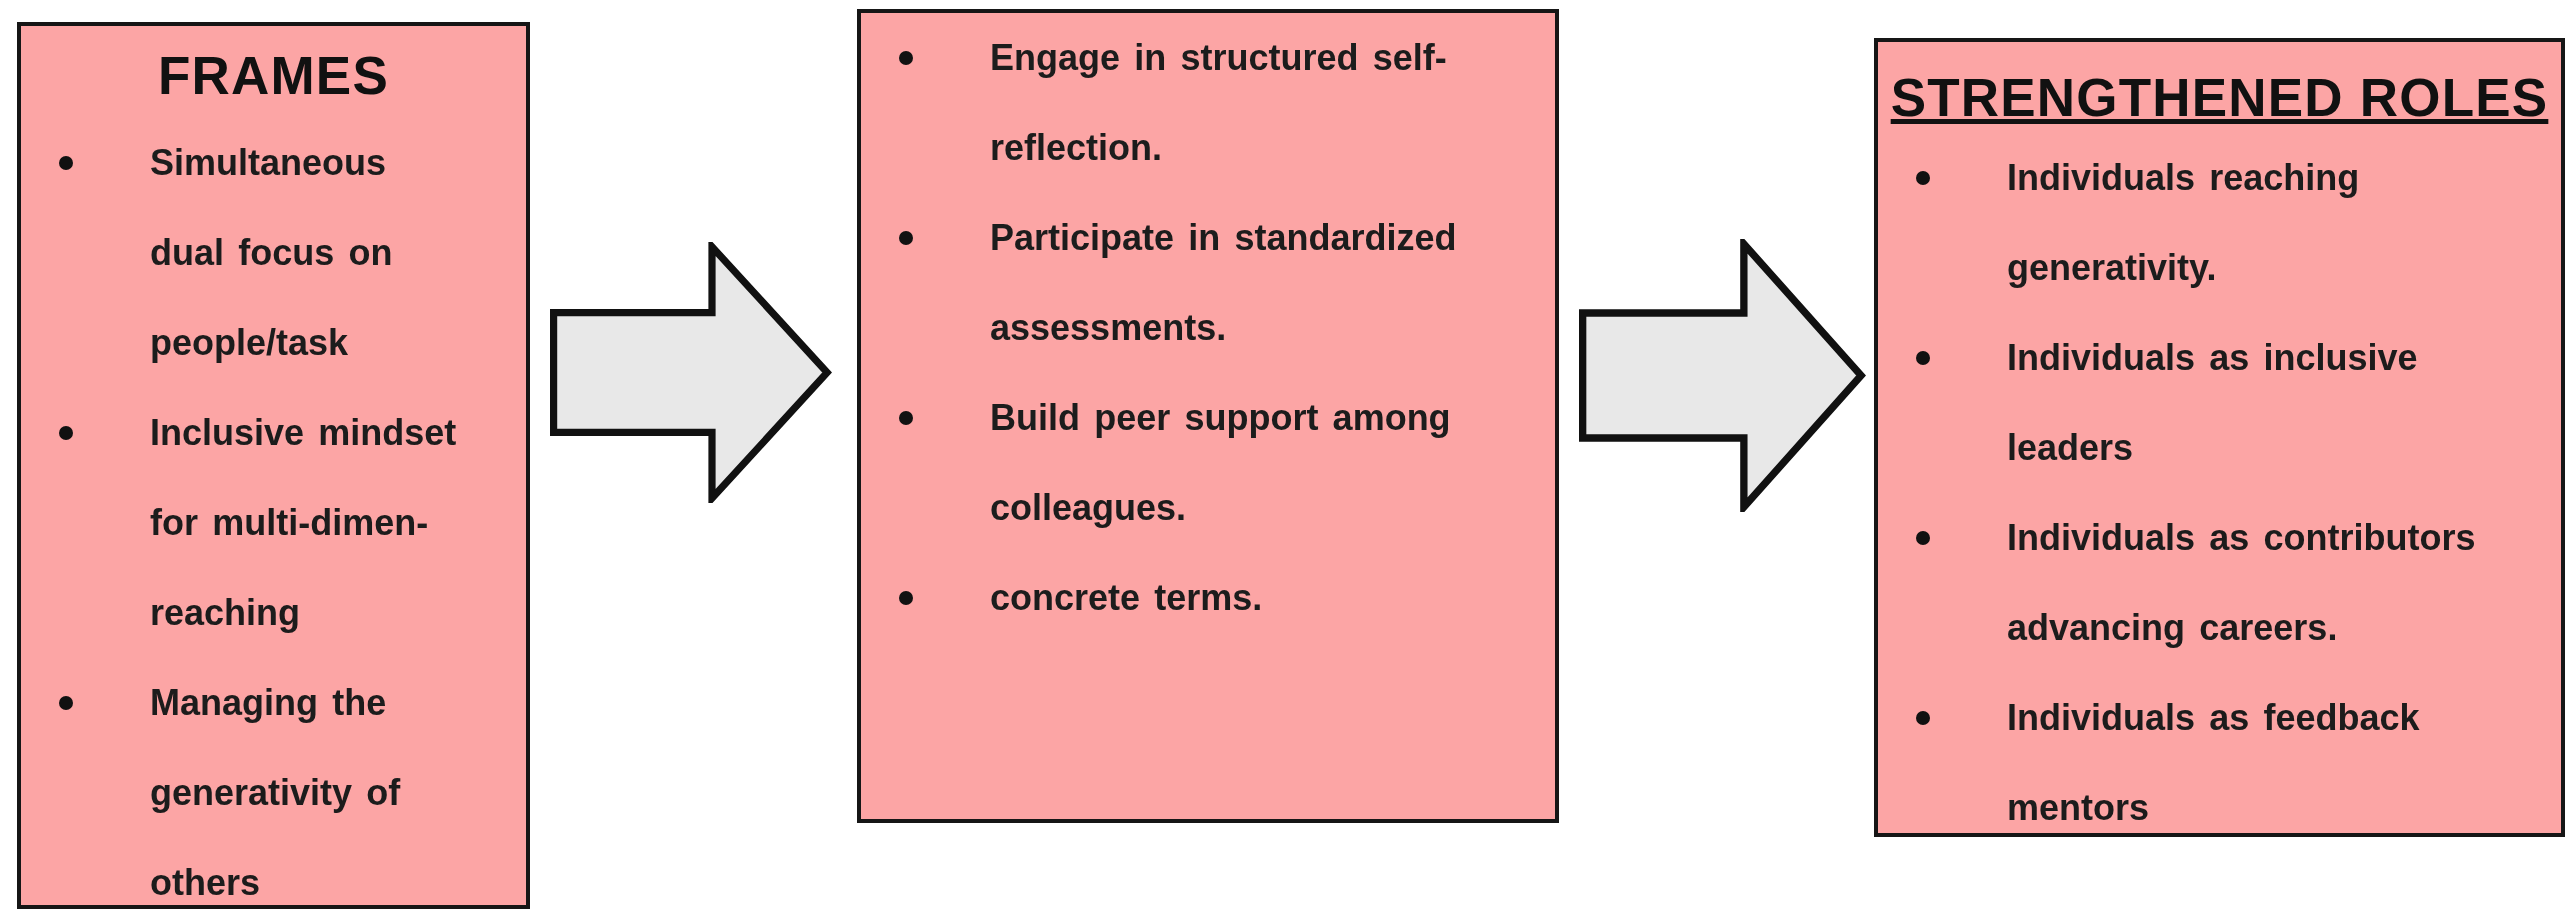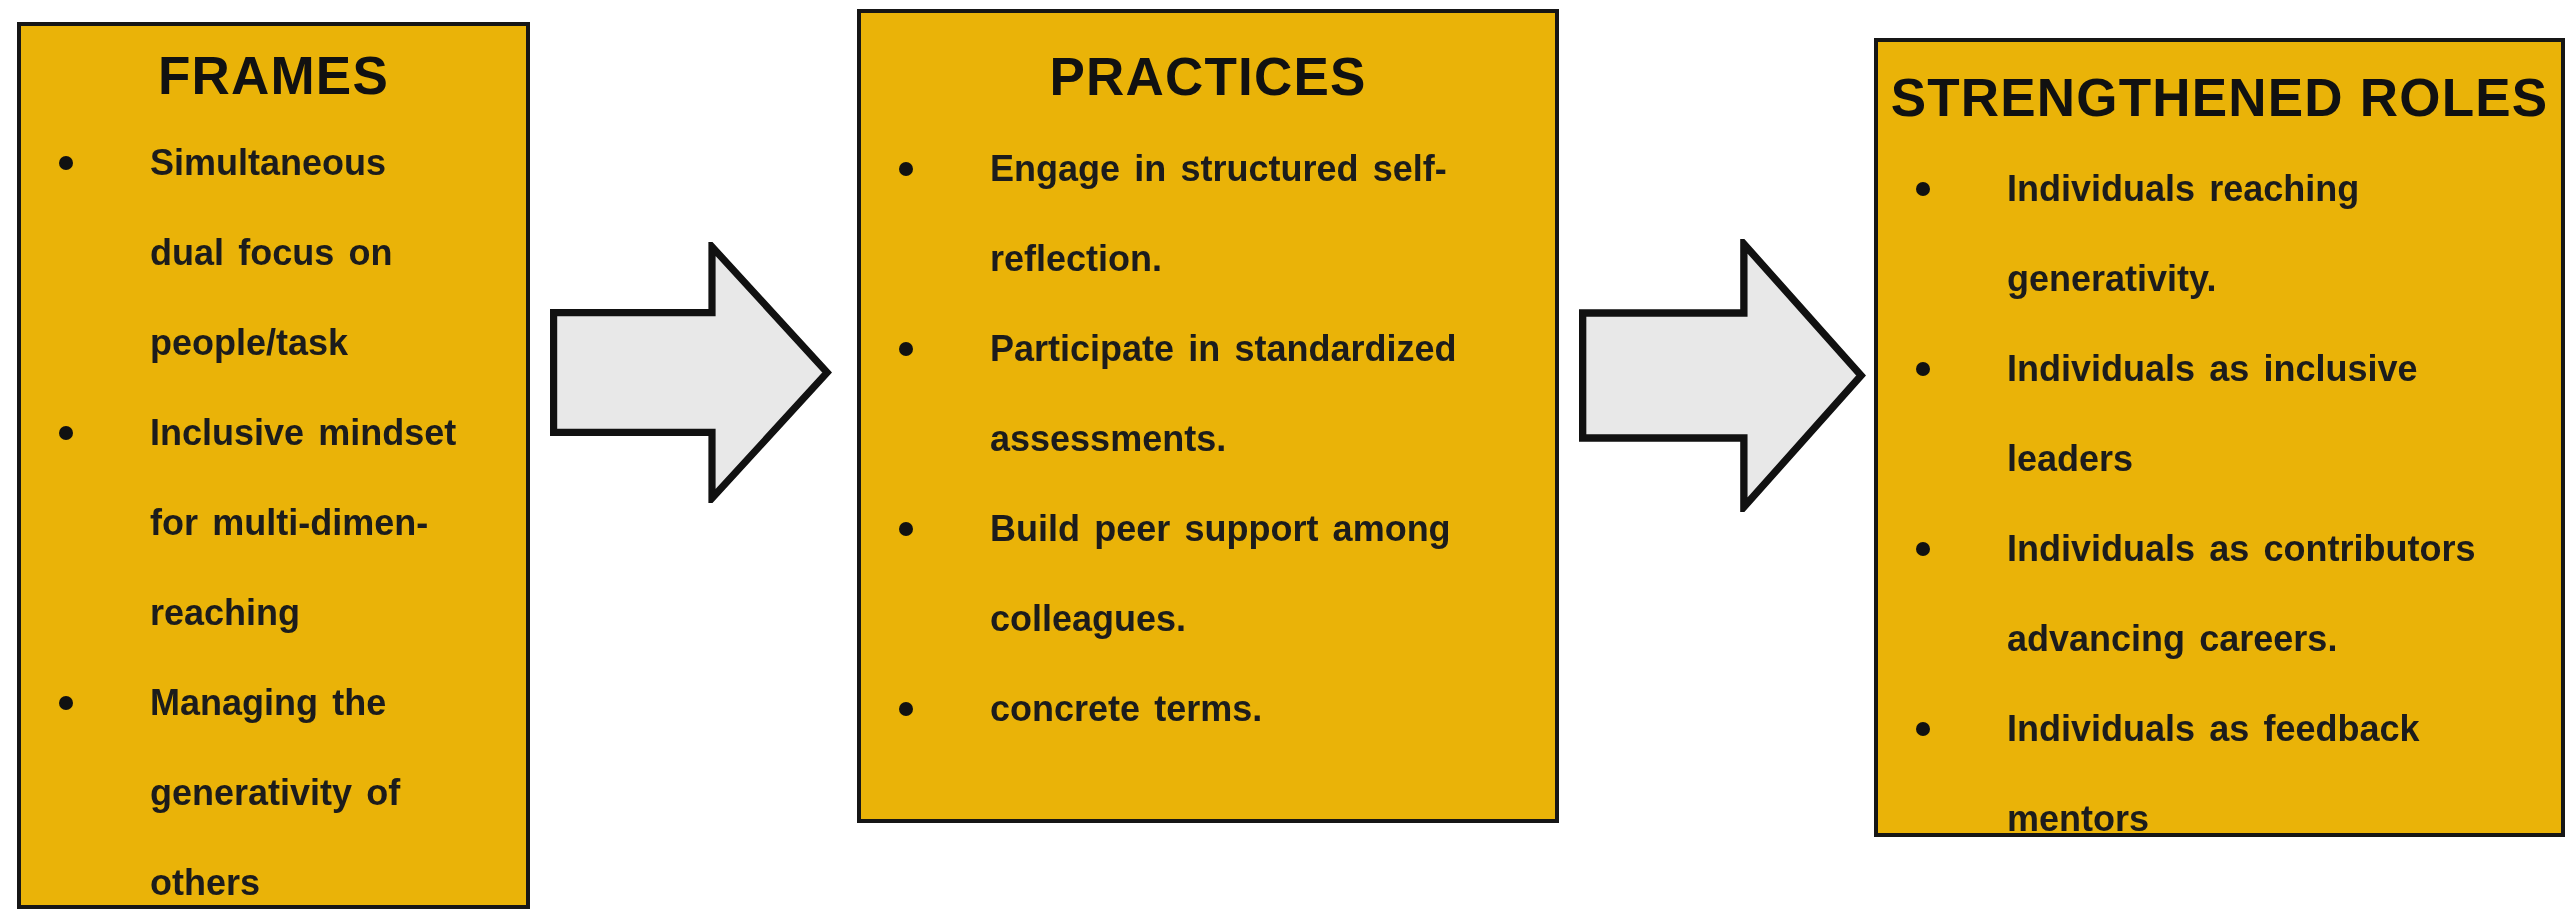--- a/index.html
+++ b/index.html
@@ -10,39 +10,39 @@
   body {
     width: 2576px;
     height: 920px;
     position: relative;
     font-family: "Liberation Sans", "DejaVu Sans", sans-serif;
     color: #1a1a1a;
     overflow: hidden;
   }
   .box {
     position: absolute;
-    background: #eab308;
+    background: #fca5a5;
     border: 4.8px solid #161616;
     box-sizing: border-box;
   }
   #box-frames    { left: 17px;   top: 21.6px; width: 513px;  height: 887px; }
   #box-practices { left: 857px; top: 9px; width: 702px; height: 814px; }
   #box-roles     { left: 1874px; top: 38px; width: 691px; height: 799px; }
 
   .box-title {
     text-align: center;
     font-weight: bold;
     font-size: 53px;
     line-height: 1.15;
     letter-spacing: 1.2px;
     margin: 20.4px 6px 10.8px 6px;
     color: #111111;
   }
   #box-practices .box-title { margin-top: 34px; margin-bottom: 15.6px; }
-  #box-roles     .box-title { margin-top: 26px; margin-bottom: 15px; }
+  #box-roles     .box-title { margin-top: 26px; margin-bottom: 4px; text-decoration: underline; }
 
   .bullet-list { margin: 0; padding: 0; }
   .bullet-item {
     position: relative;
     margin-left: 129px;
     padding-right: 10.8px;
   }
   .bullet-dot {
     position: absolute;
     left: -91px;
@@ -92,21 +92,20 @@
       <span class="bullet-line">others</span>
     </div>
   </div>
 </div>
 
 <svg class="block-arrow" id="arrow-1" viewBox="0 0 470 436" preserveAspectRatio="none" aria-hidden="true">
   <polygon points="6,118 270,118 270,8 462,218 270,428 270,318 6,318" fill="#e8e8e8" stroke="#111111" stroke-width="12" stroke-linejoin="miter"></polygon>
 </svg>
 
 <div class="box" id="box-practices">
-  <div class="box-title">PRACTICES</div>
   <div class="bullet-list">
     <div class="bullet-item">
       <span class="bullet-dot"></span>
       <span class="bullet-line">Engage in structured self-</span>
       <span class="bullet-line">reflection.</span>
     </div>
     <div class="bullet-item">
       <span class="bullet-dot"></span>
       <span class="bullet-line">Participate in standardized</span>
       <span class="bullet-line">assessments.</span>

